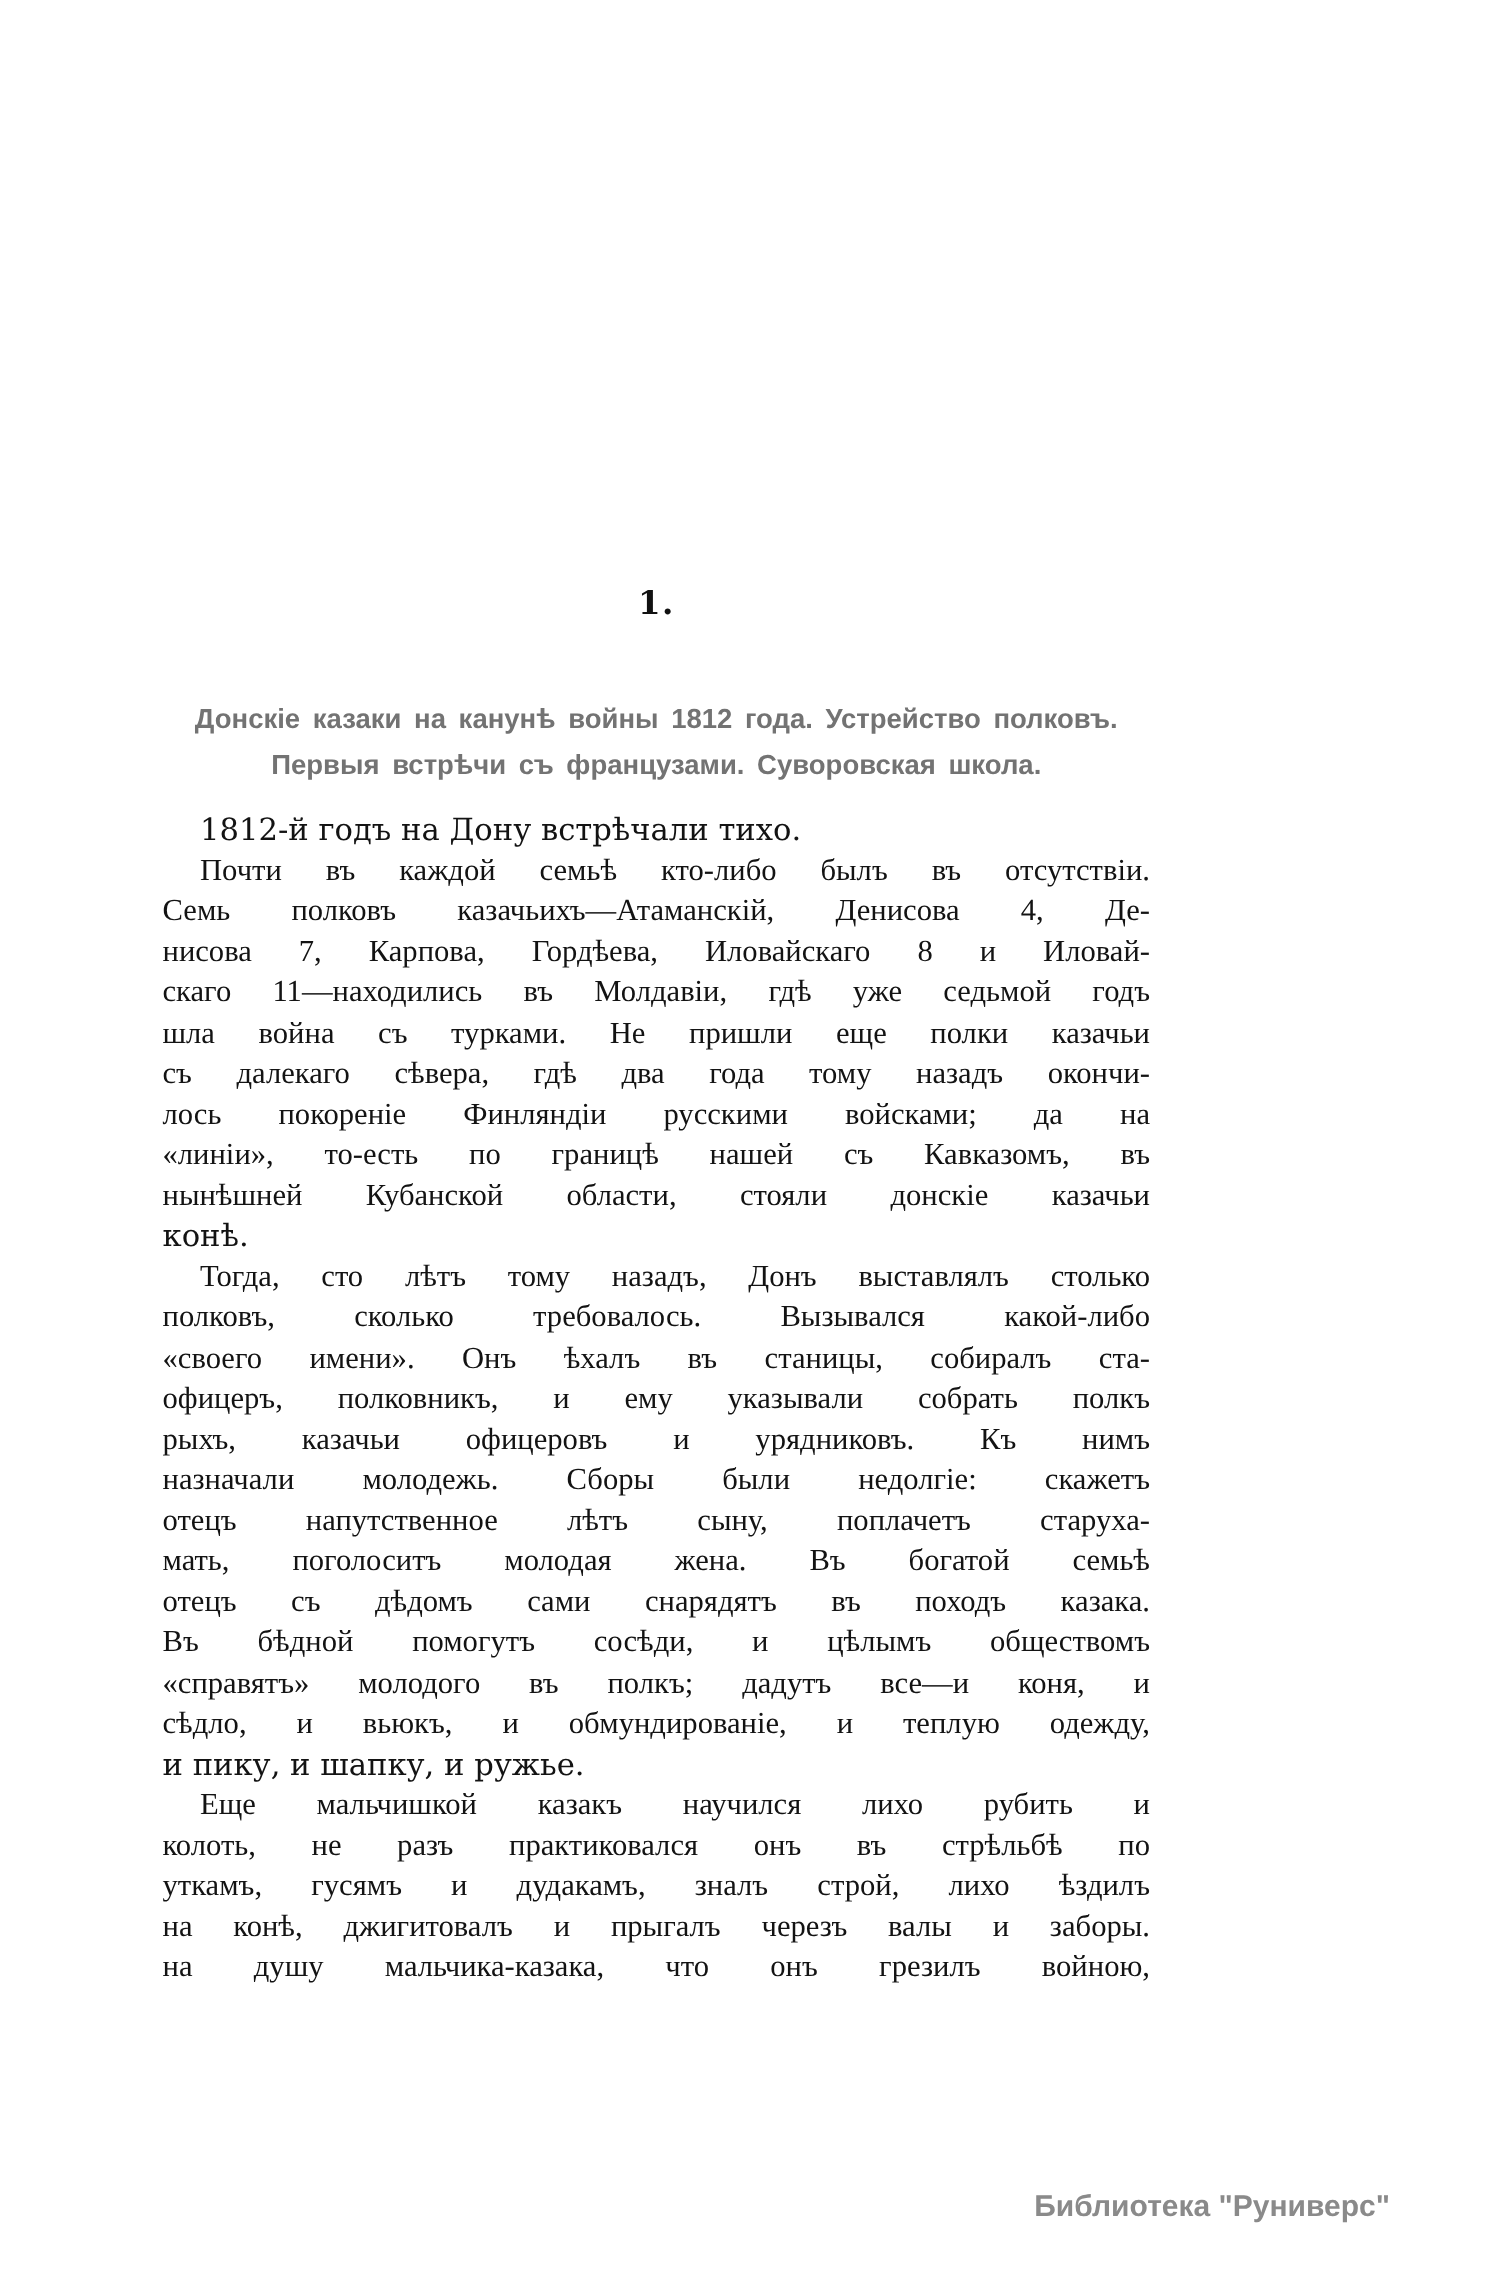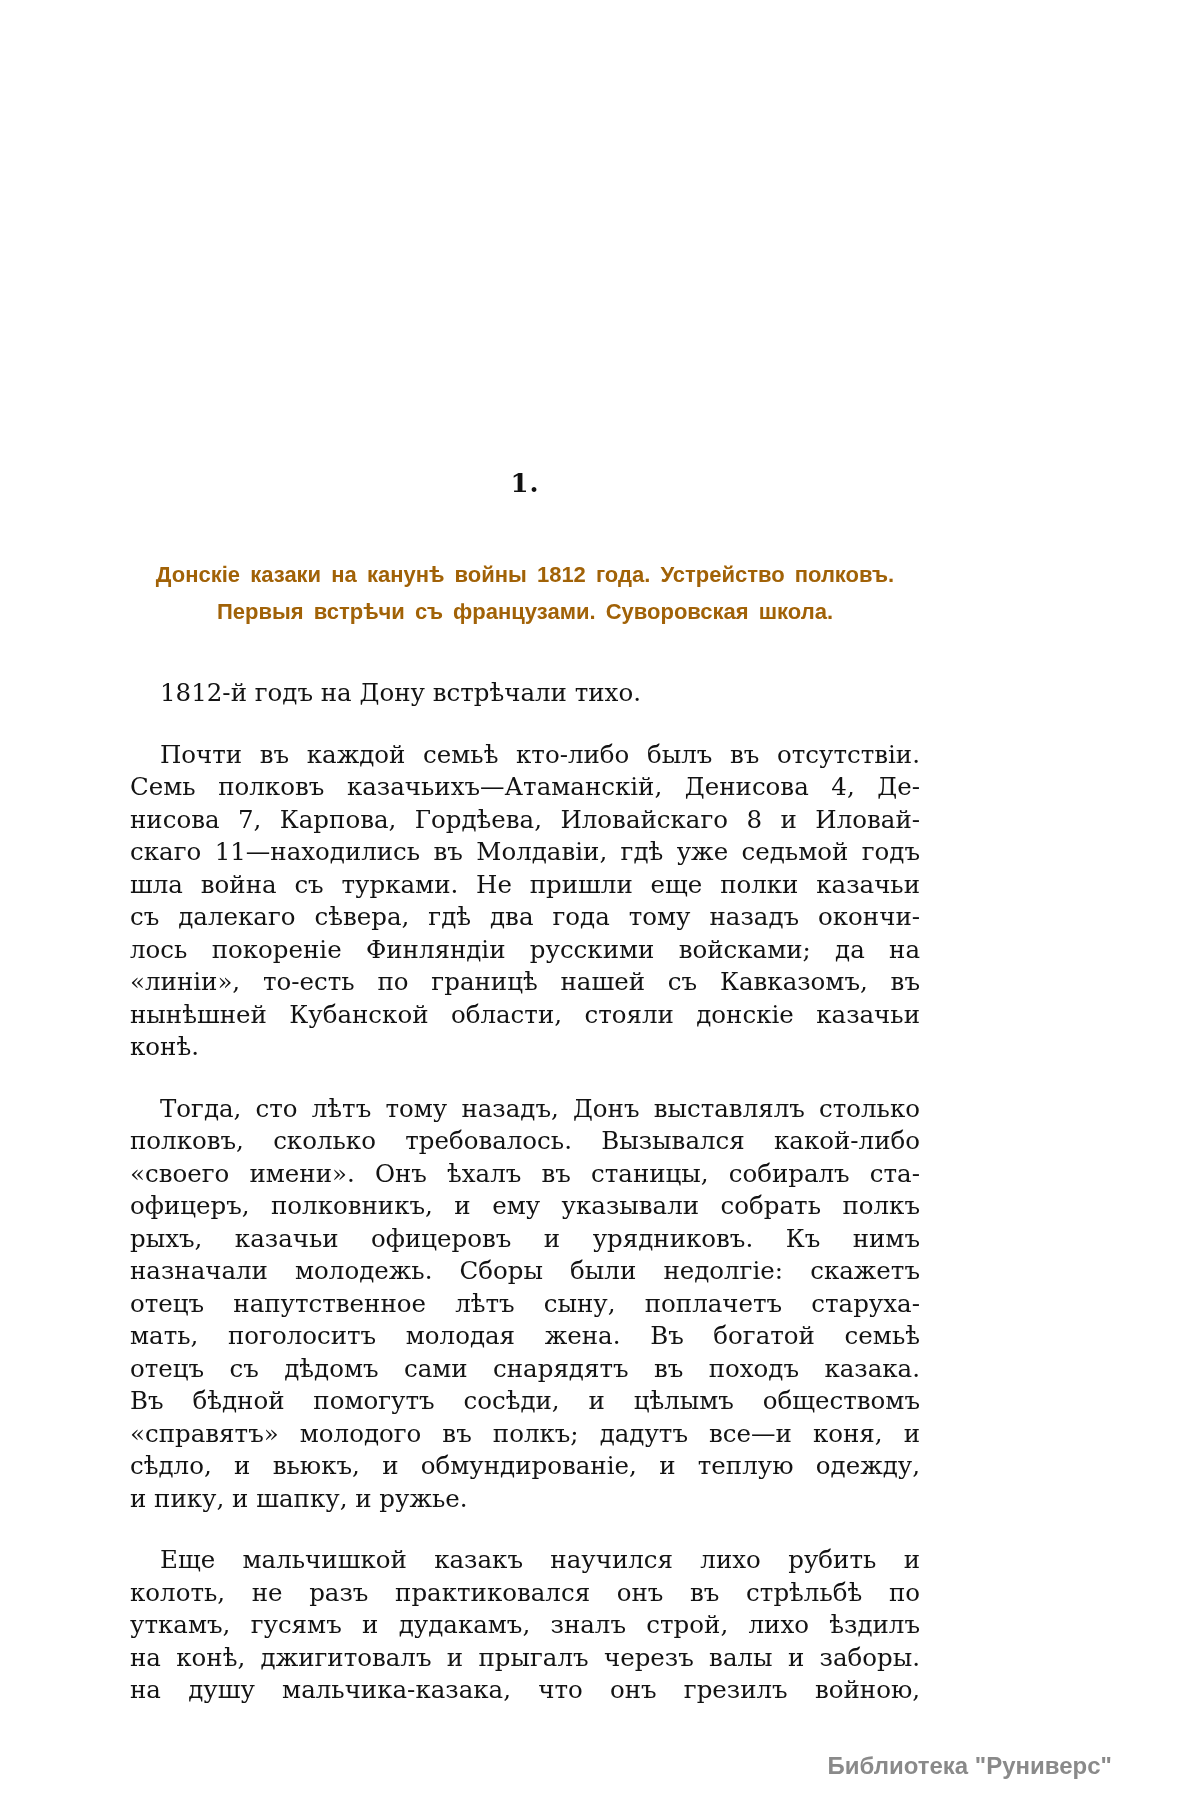--- a/index.html
+++ b/index.html
@@ -30,43 +30,43 @@
     position: absolute;
     top: 556px;
     left: 128px;
     width: 794px;
     text-align: center;
     font-family: "Liberation Sans", sans-serif;
     font-weight: bold;
     font-size: 22px;
     line-height: 37px;
     word-spacing: 4px;
-    color: #a16207;
+    color: #737373;
   }
   .text-block {
     position: absolute;
     top: 648px;
     left: 130px;
     width: 790px;
     font-size: 24.5px;
     line-height: 32.5px;
     color: #131313;
   }
   .text-block .line {
     white-space: nowrap;
     text-align: left;
   }
   .text-block .line.justify {
     white-space: normal;
     text-align: justify;
     text-align-last: justify;
+    font-family: Liberation Serif, serif;
   }
   .text-block .line.indent {
     padding-left: 30px;
-    margin-top: 29px;
   }
   .footer-watermark {
     position: absolute;
     top: 1752px;
     left: 0;
     width: 1112px;
     text-align: right;
     font-family: "Liberation Sans", sans-serif;
     font-weight: bold;
     font-size: 24px;

